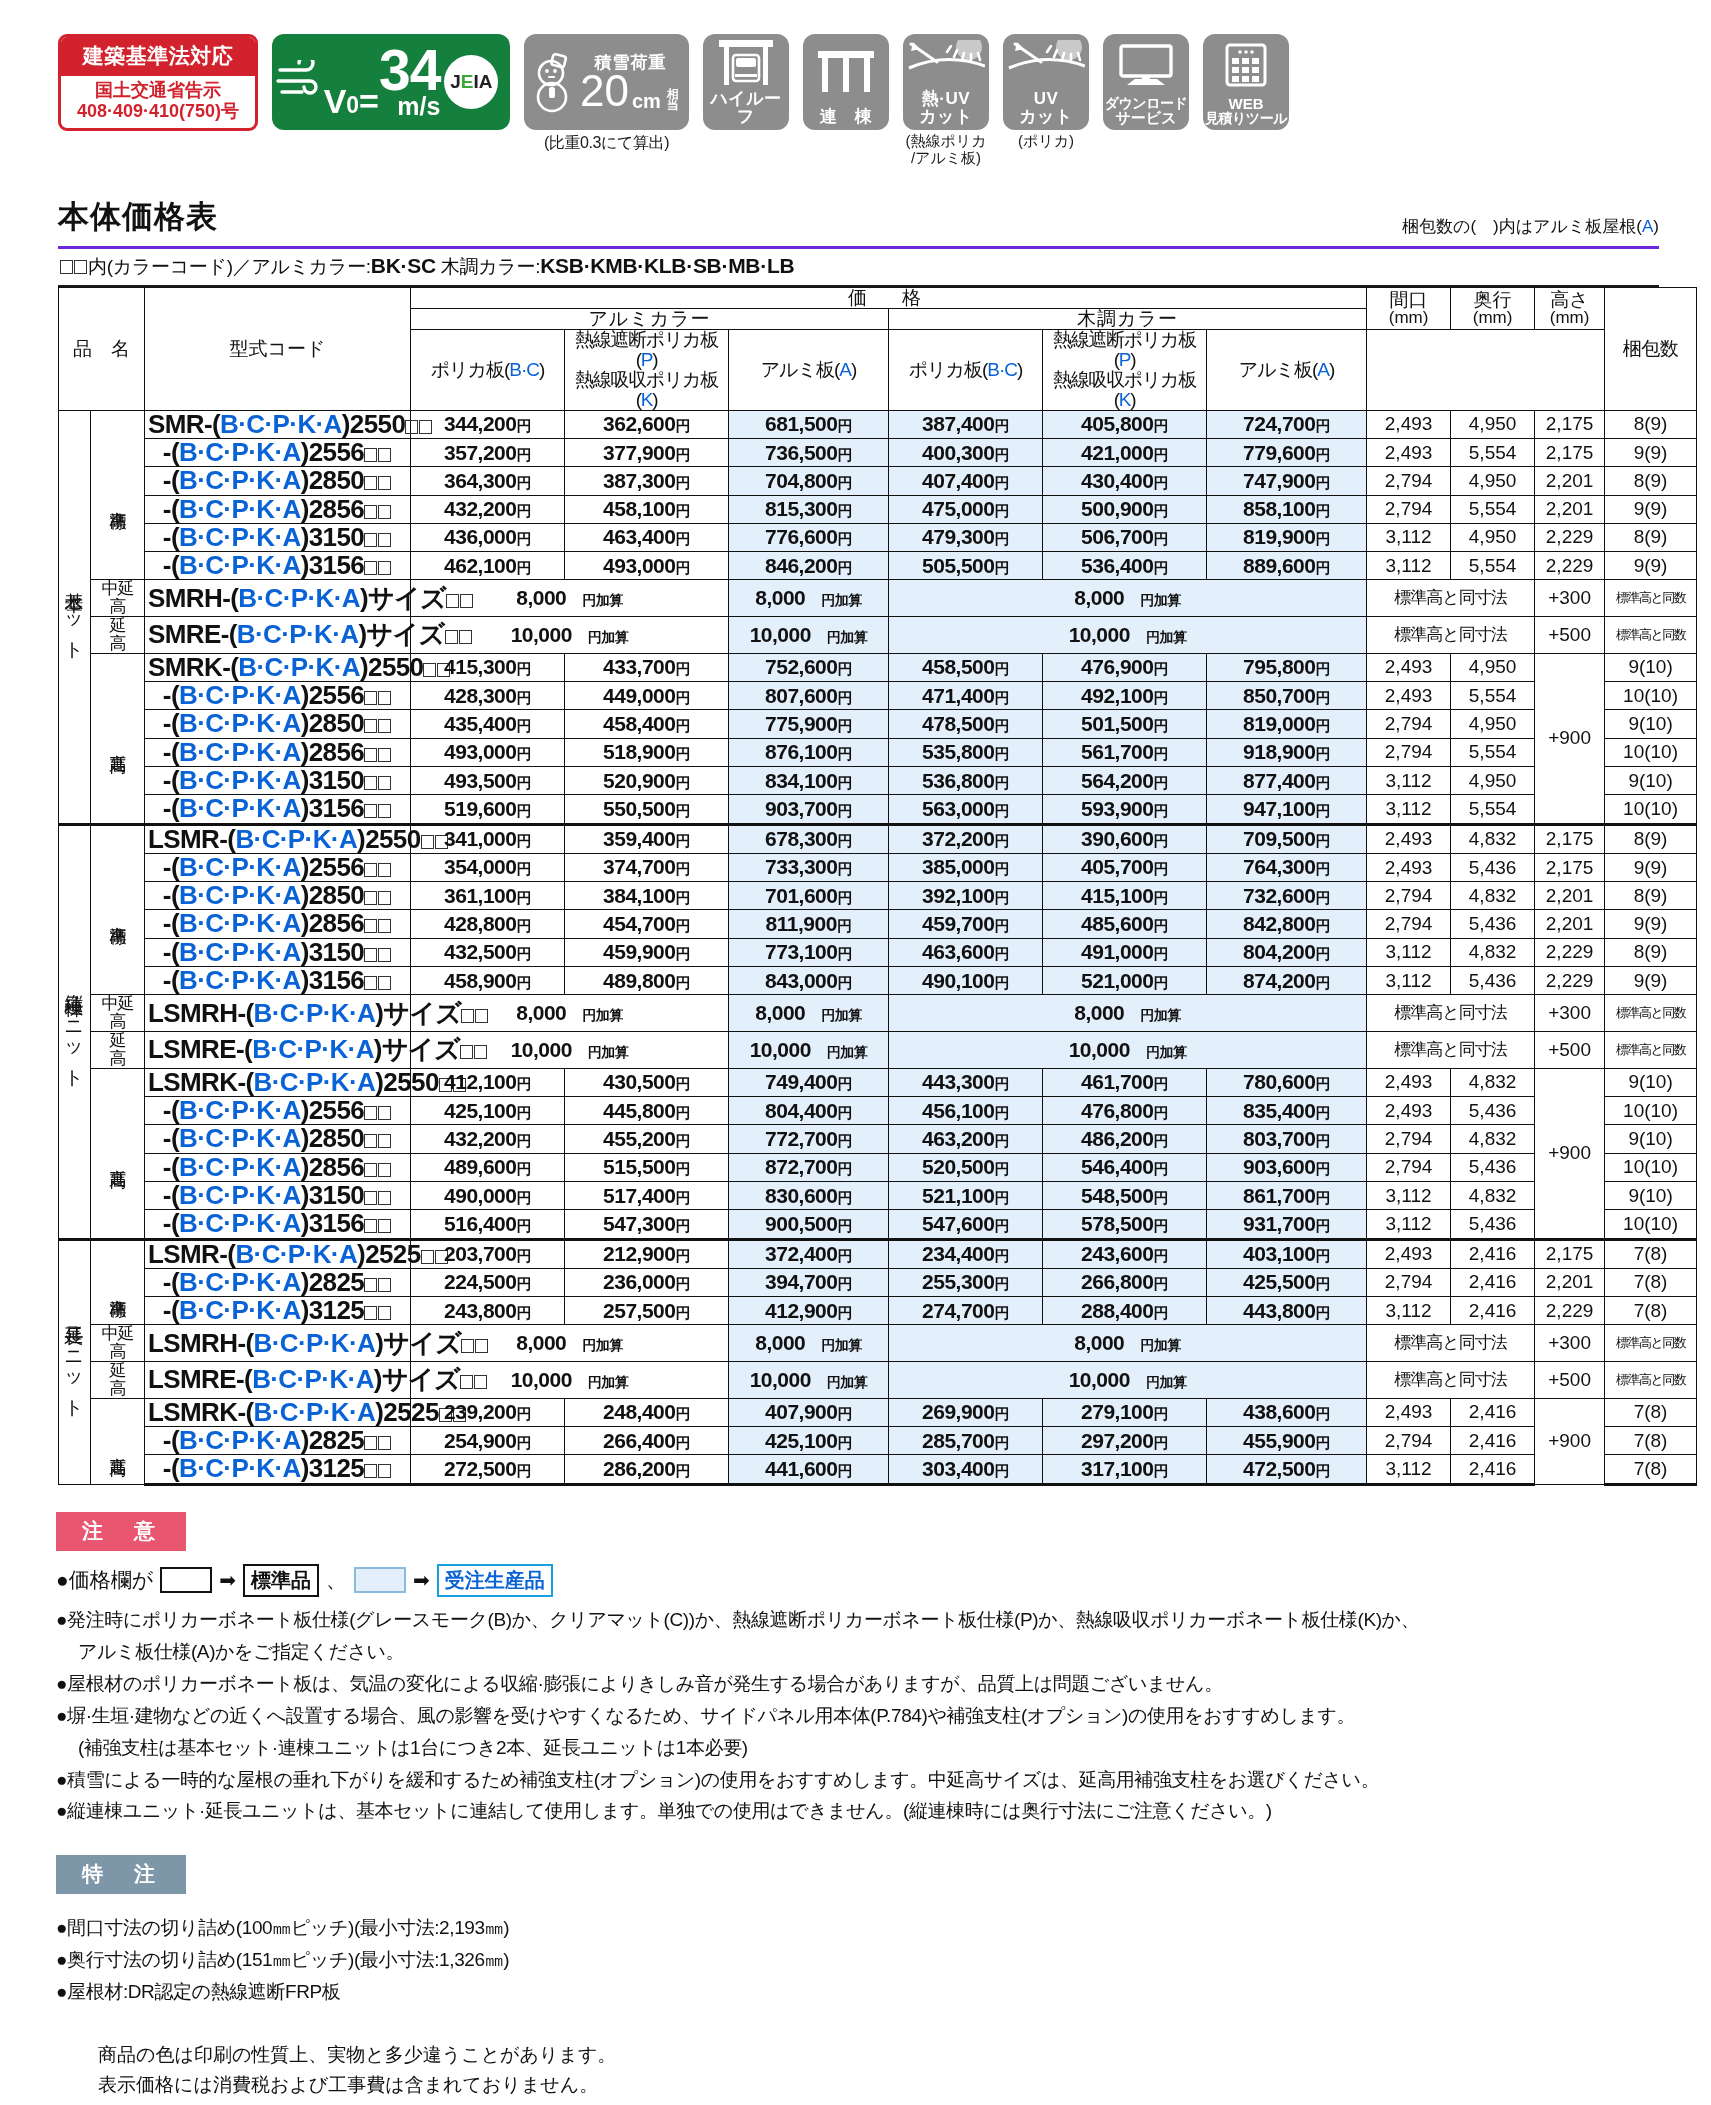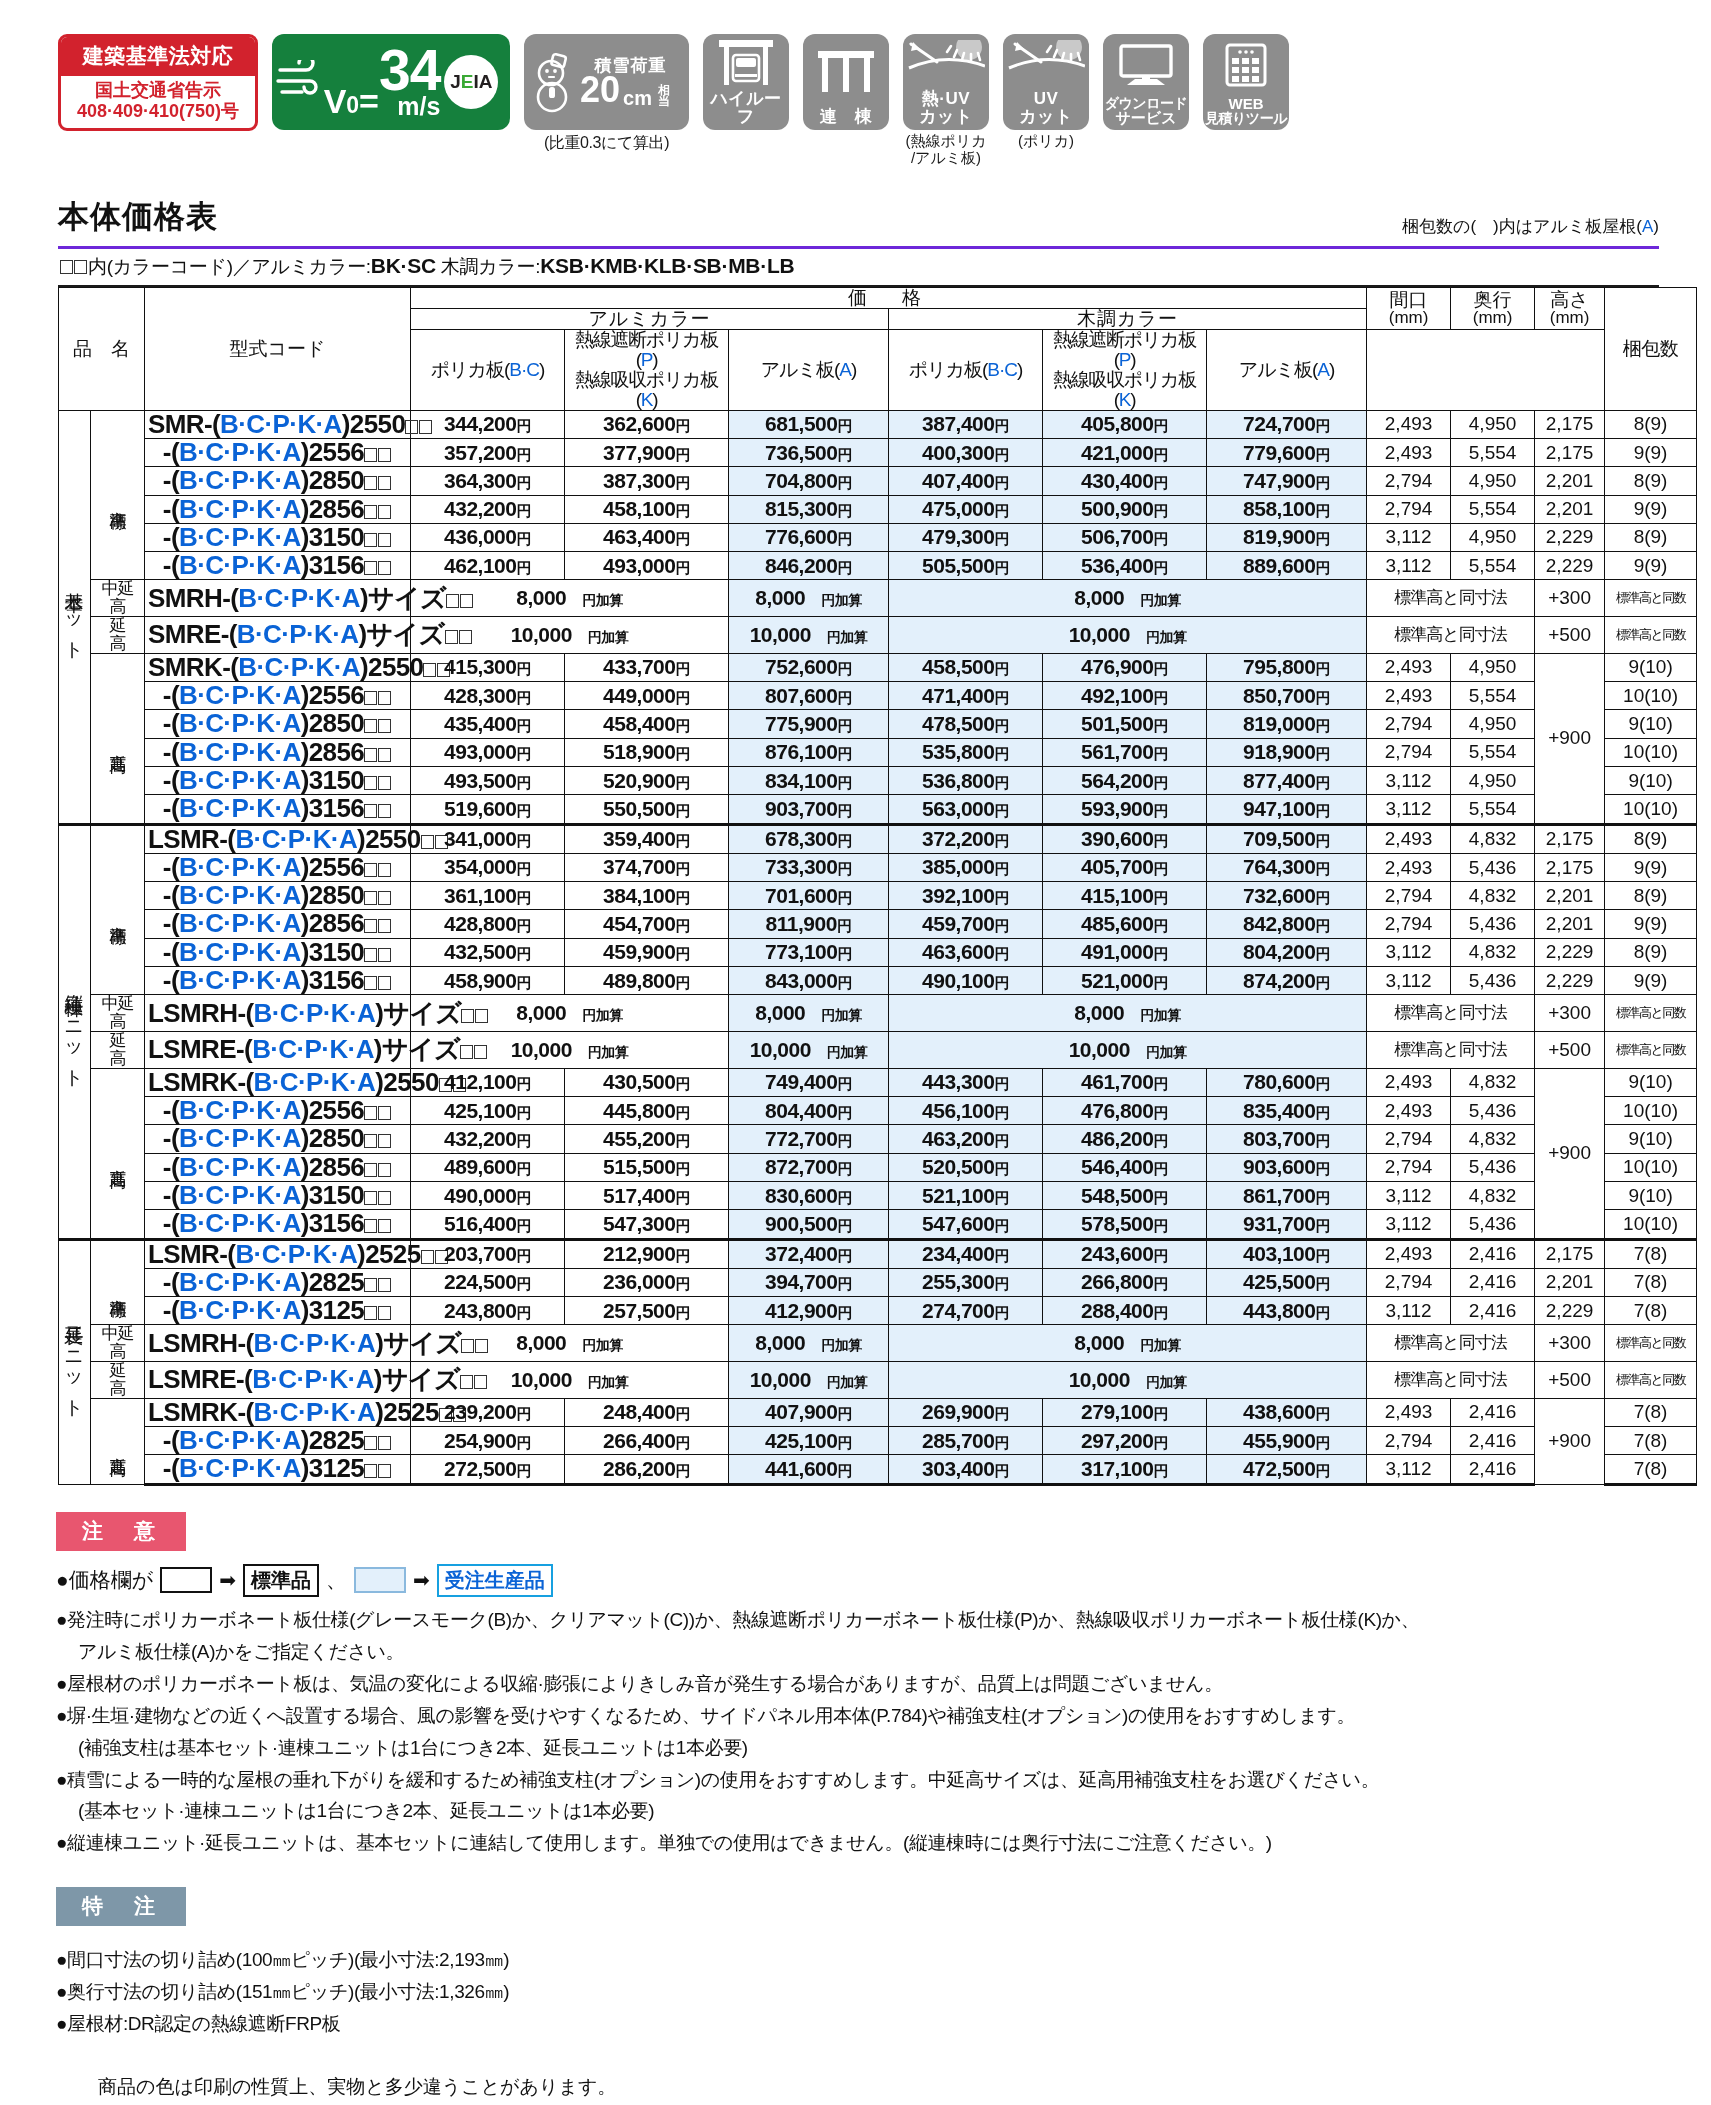--- a/index.html
+++ b/index.html
@@ -48,21 +48,21 @@
   .jeia .g { color:#3aa935; }
 
   .badge-snow {
     width:165px; height:96px; background:#8d8d8d; border-radius:12px;
     color:#fff; display:flex; align-items:center; padding:0 8px 0 8px; gap:4px;
   }
   .snowman { width:44px; height:62px; flex:0 0 auto; }
   .snow-txt { flex:1; }
   .snow-title { font-size:17px; font-weight:bold; text-align:center; line-height:1; letter-spacing:1px;}
   .snow-val { display:flex; align-items:flex-end; justify-content:center; line-height:0.9; }
-  .snow-num { font-size:36px; font-weight:bold; }
+  .snow-num { font-size:44px; font-weight:normal; }
   .snow-cm { font-size:20px; font-weight:bold; margin-left:3px; }
   .snow-sou { font-size:12px; font-weight:bold; margin-left:6px; }
   .snow-note { font-size:16px; color:#1a1a1a; text-align:center; margin-top:3px; letter-spacing:-0.4px;}
 
   .badge-sq {
     width:86px; height:96px; background:#8d8d8d; border-radius:12px; color:#fff;
     display:flex; flex-direction:column; align-items:center; justify-content:flex-end;
     padding-bottom:4px; position:relative; overflow:hidden;
   }
   .badge-sq .glyph { flex:1; display:flex; align-items:center; justify-content:center; width:100%; }
@@ -854,21 +854,20 @@
       <span class="lbox blue-fill"></span>
       <span class="arrow">➡</span>
       <span class="tagbox ord">受注生産品</span>
     </div>
     <div class="note-line">●発注時にポリカーボネート板仕様(グレースモーク(B)か、クリアマット(C))か、熱線遮断ポリカーボネート板仕様(P)か、熱線吸収ポリカーボネート板仕様(K)か、</div>
     <div class="note-line indent">アルミ板仕様(A)かをご指定ください。</div>
     <div class="note-line">●屋根材のポリカーボネート板は、気温の変化による収縮·膨張によりきしみ音が発生する場合がありますが、品質上は問題ございません。</div>
     <div class="note-line">●塀·生垣·建物などの近くへ設置する場合、風の影響を受けやすくなるため、サイドパネル用本体(P.784)や補強支柱(オプション)の使用をおすすめします。</div>
     <div class="note-line indent">(補強支柱は基本セット·連棟ユニットは1台につき2本、延長ユニットは1本必要)</div>
     <div class="note-line">●積雪による一時的な屋根の垂れ下がりを緩和するため補強支柱(オプション)の使用をおすすめします。中延高サイズは、延高用補強支柱をお選びください。</div>
-    <div class="note-line indent">(基本セット·連棟ユニットは1台につき2本、延長ユニットは1本必要)</div>
     <div class="note-line">●縦連棟ユニット·延長ユニットは、基本セットに連結して使用します。単独での使用はできません。(縦連棟時には奥行寸法にご注意ください。)</div>
   </div>
 
   <div class="notes" style="margin-top:30px">
     <div class="note-tag toku">特　注</div>
     <div class="sp16"></div>
     <div class="note-line">●間口寸法の切り詰め(100㎜ピッチ)(最小寸法:2,193㎜)</div>
     <div class="note-line">●奥行寸法の切り詰め(151㎜ピッチ)(最小寸法:1,326㎜)</div>
     <div class="note-line">●屋根材:DR認定の熱線遮断FRP板</div>
   </div>

